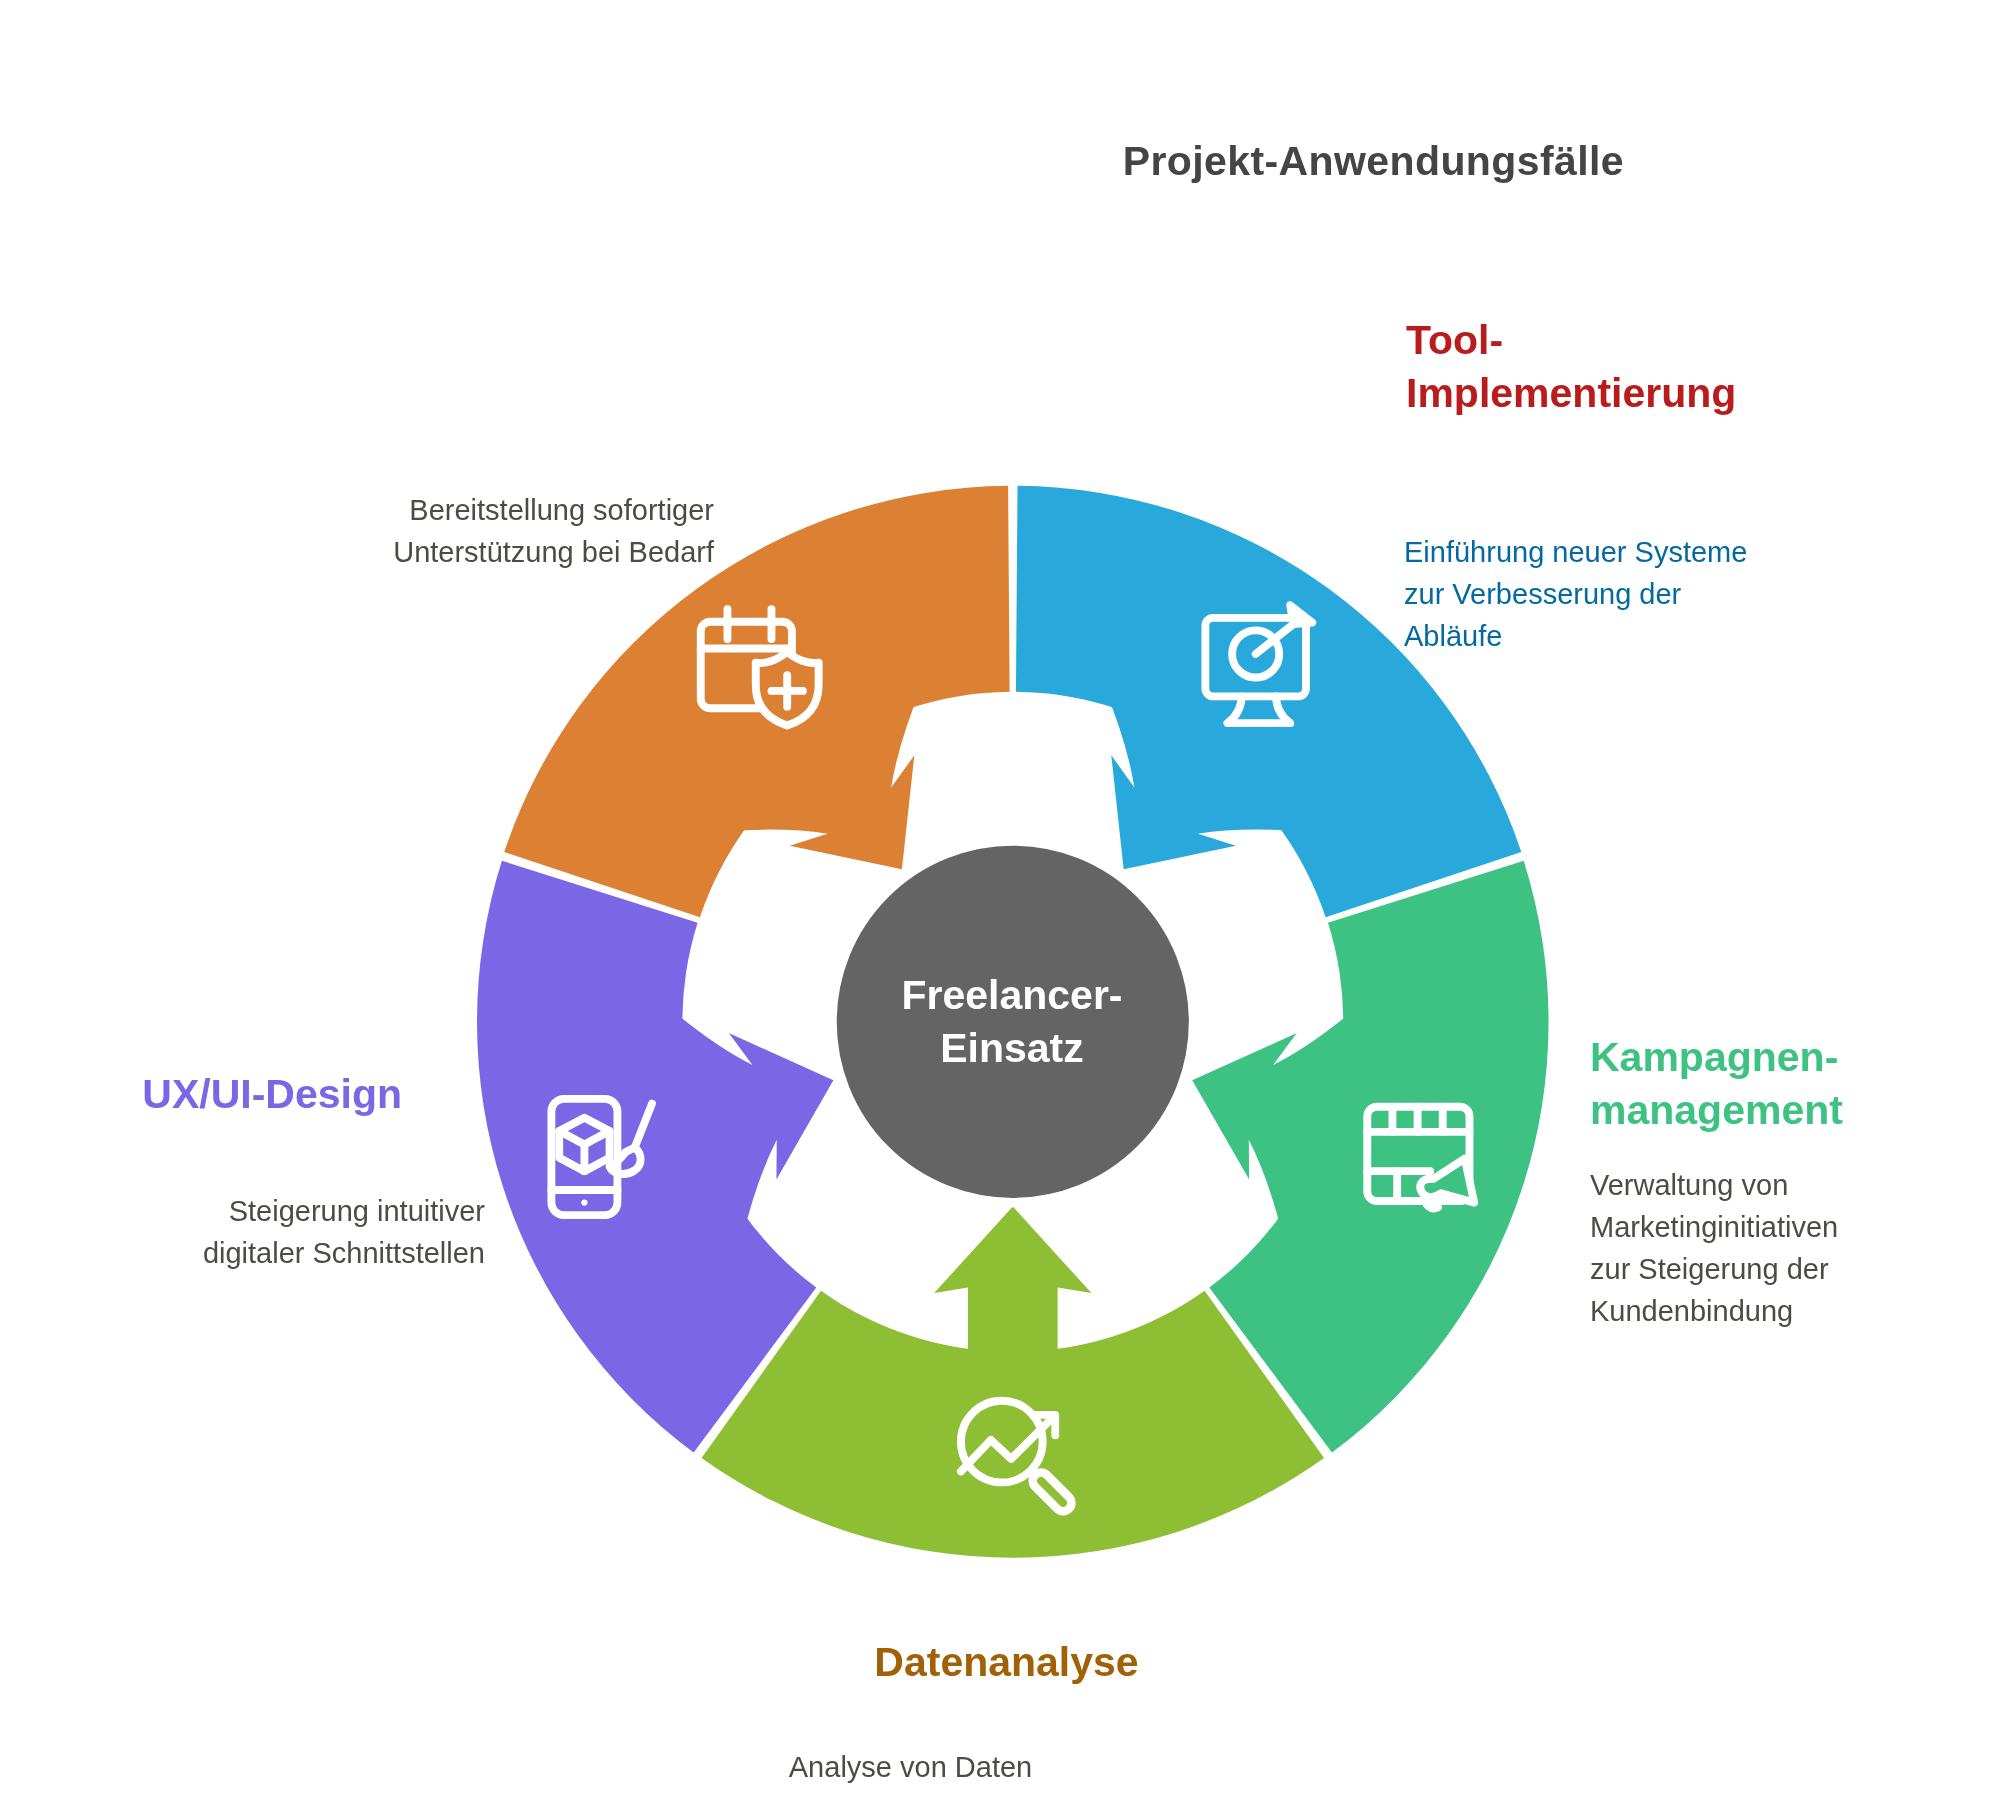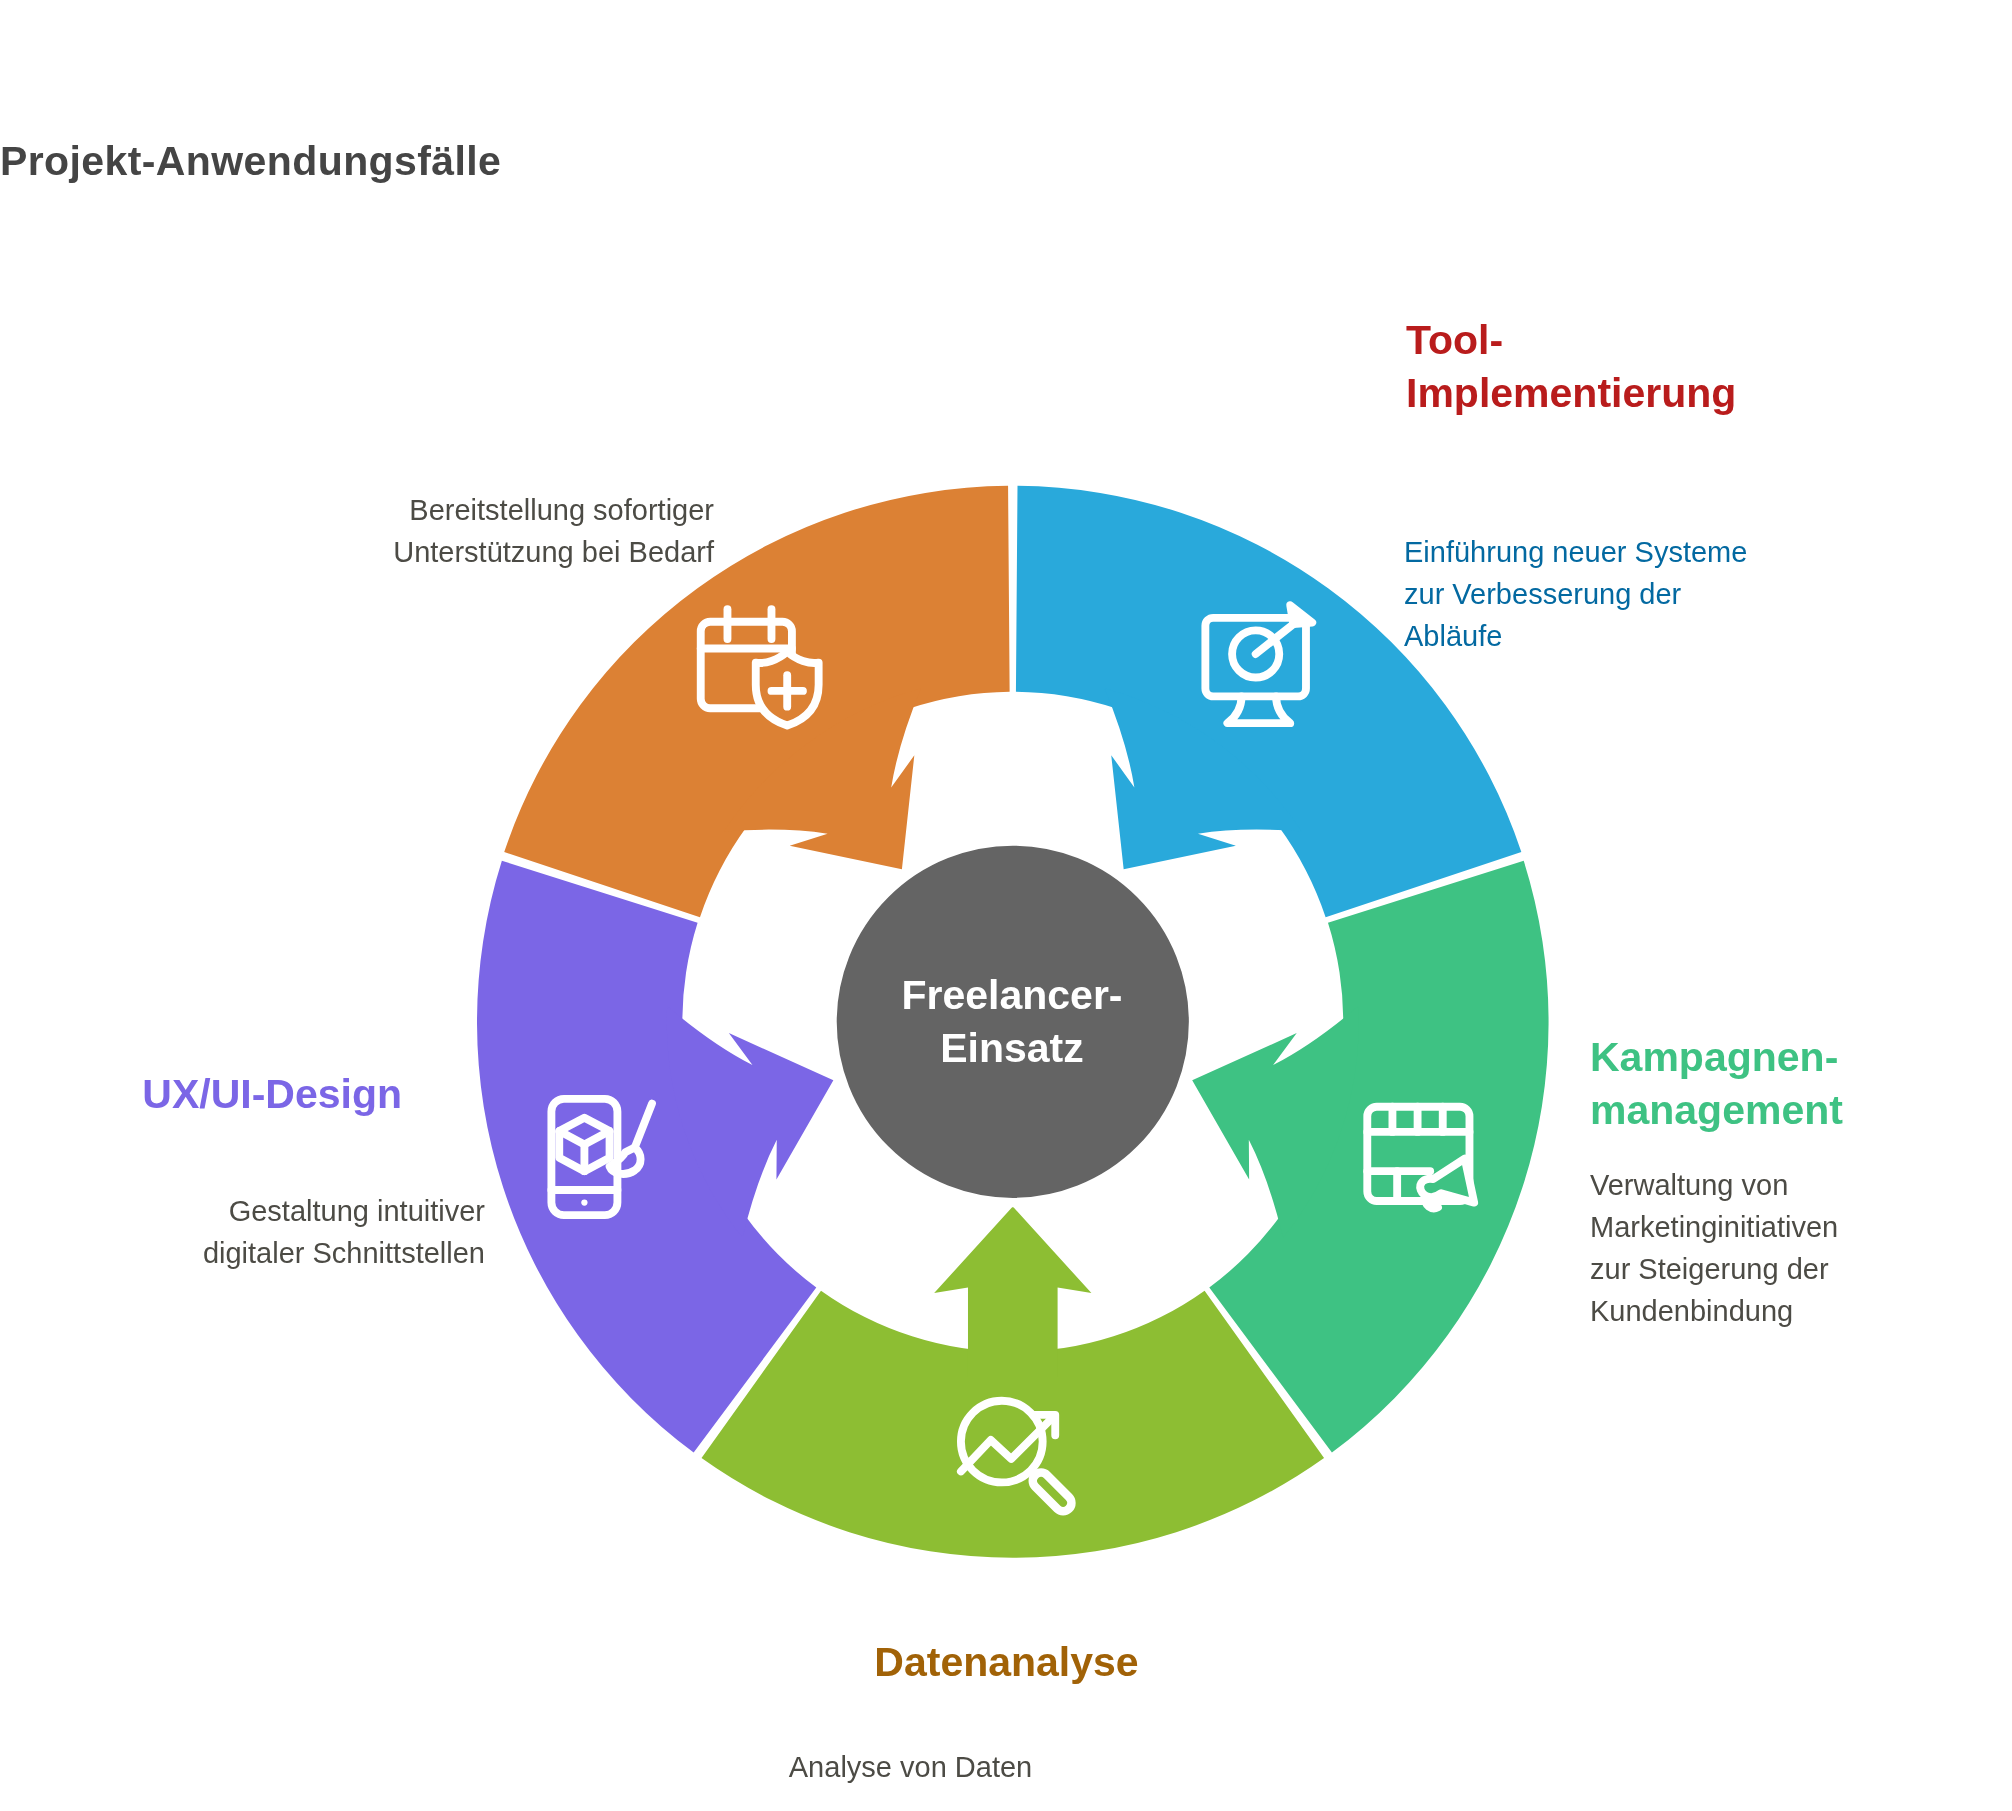--- a/index.html
+++ b/index.html
@@ -8,21 +8,21 @@
     width: 2013px;
     height: 1811px;
     background: #ffffff;
     font-family: "Liberation Sans", sans-serif;
     overflow: hidden;
   }
   .diagram-svg { position: absolute; left: 0; top: 0; width: 2013px; height: 1811px; }
 
   .page-title {
     position: absolute; left: 0; top: 138px; width: 1624px;
-    text-align: left; font-size: 41px; font-weight: bold;
+    text-align: right; font-size: 41px; font-weight: bold;
     letter-spacing: 0.4px;
   }
 
   .label-block { position: absolute; }
   .seg-heading {
     font-size: 41px; font-weight: bold; line-height: 53px;
     white-space: pre-line;
   }
   .seg-desc {
     font-size: 29px; line-height: 42px;
@@ -144,20 +144,20 @@
 management</div>
   <div class="label-block seg-desc align-left blk-kampagnen-desc" style="color: rgb(76, 75, 69);">Verwaltung von
 Marketinginitiativen
 zur Steigerung der
 Kundenbindung</div>
 
   <div class="label-block seg-heading align-center blk-daten-heading" style="color: #a16207;">Datenanalyse</div>
   <div class="label-block seg-desc align-center blk-daten-desc" style="color: rgb(76, 75, 69);">Analyse von Daten</div>
 
   <div class="label-block seg-heading align-right blk-ux-heading" style="color: rgb(123, 102, 230);">UX/UI-Design</div>
-  <div class="label-block seg-desc align-right blk-ux-desc" style="color: rgb(76, 75, 69);">Gestaltung intuitiver
+  <div class="label-block seg-desc align-right blk-ux-desc" style="color: rgb(76, 75, 69);">Steigerung intuitiver
 digitaler Schnittstellen</div>
 
   <div class="center-label" style="color: rgb(255, 255, 255);">Freelancer-
 Einsatz</div>
 
 </div>
 
 
 </body></html>

